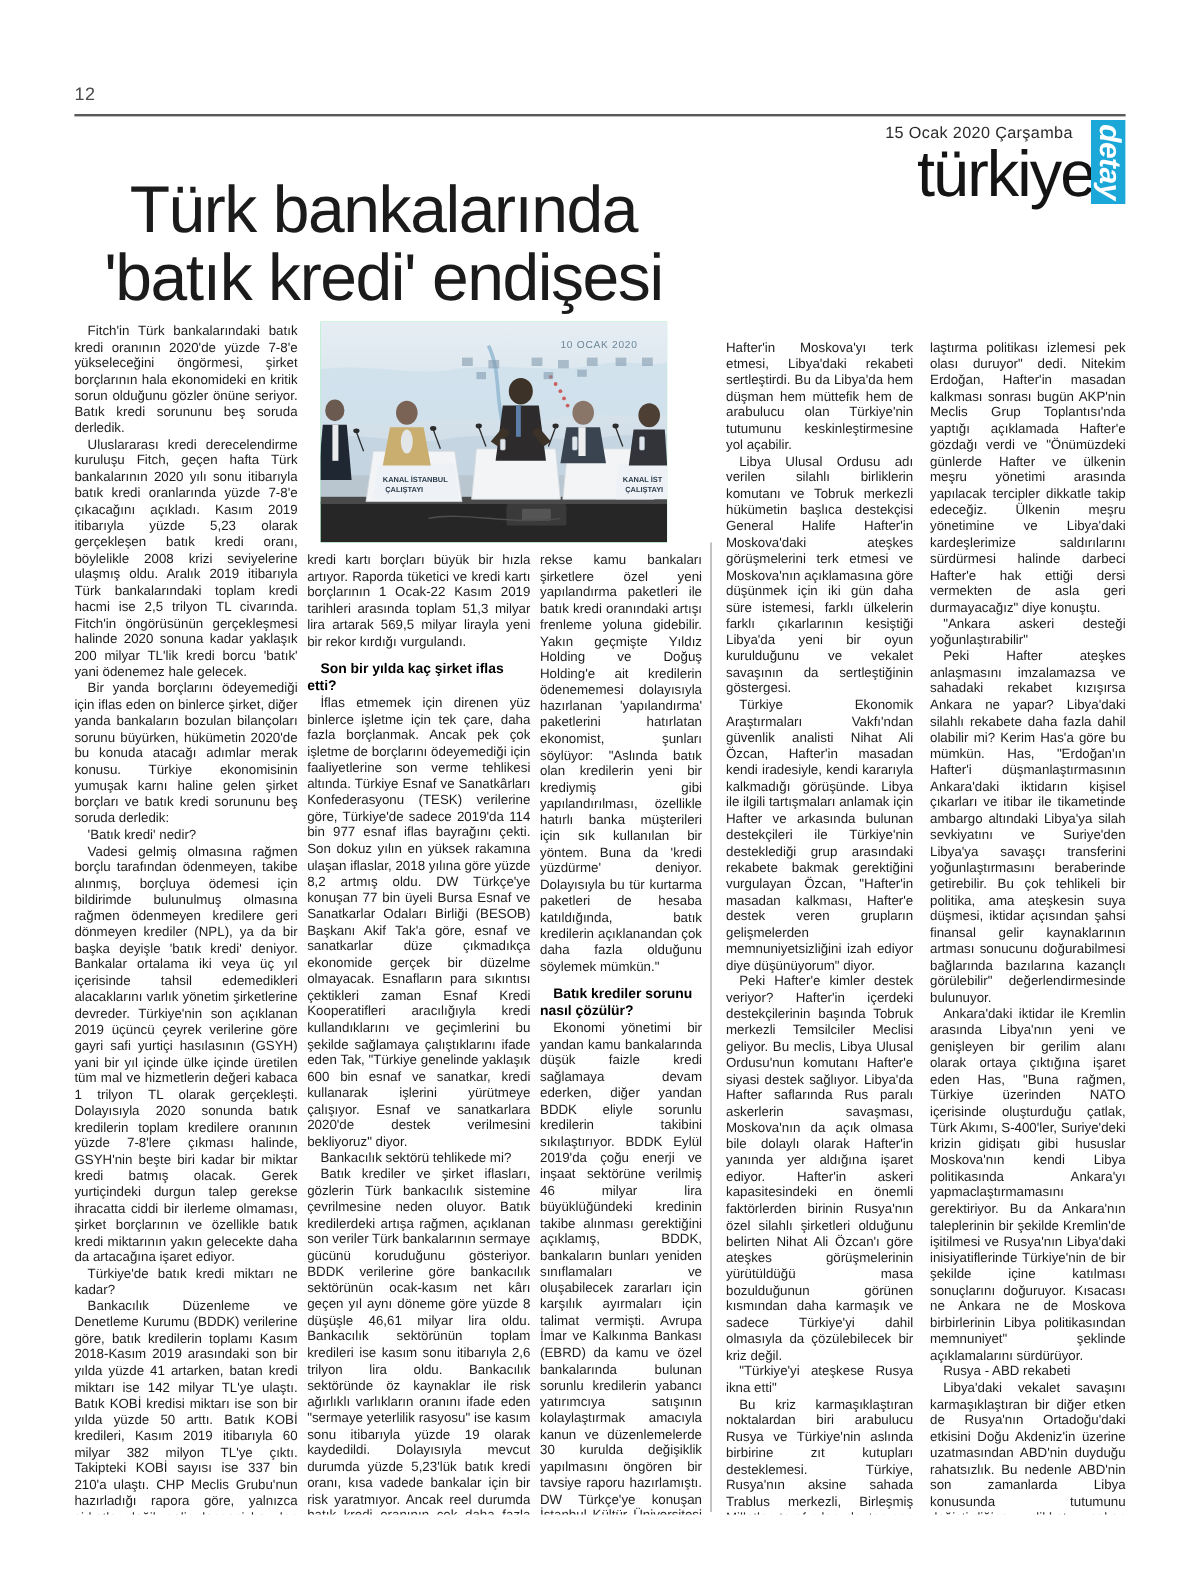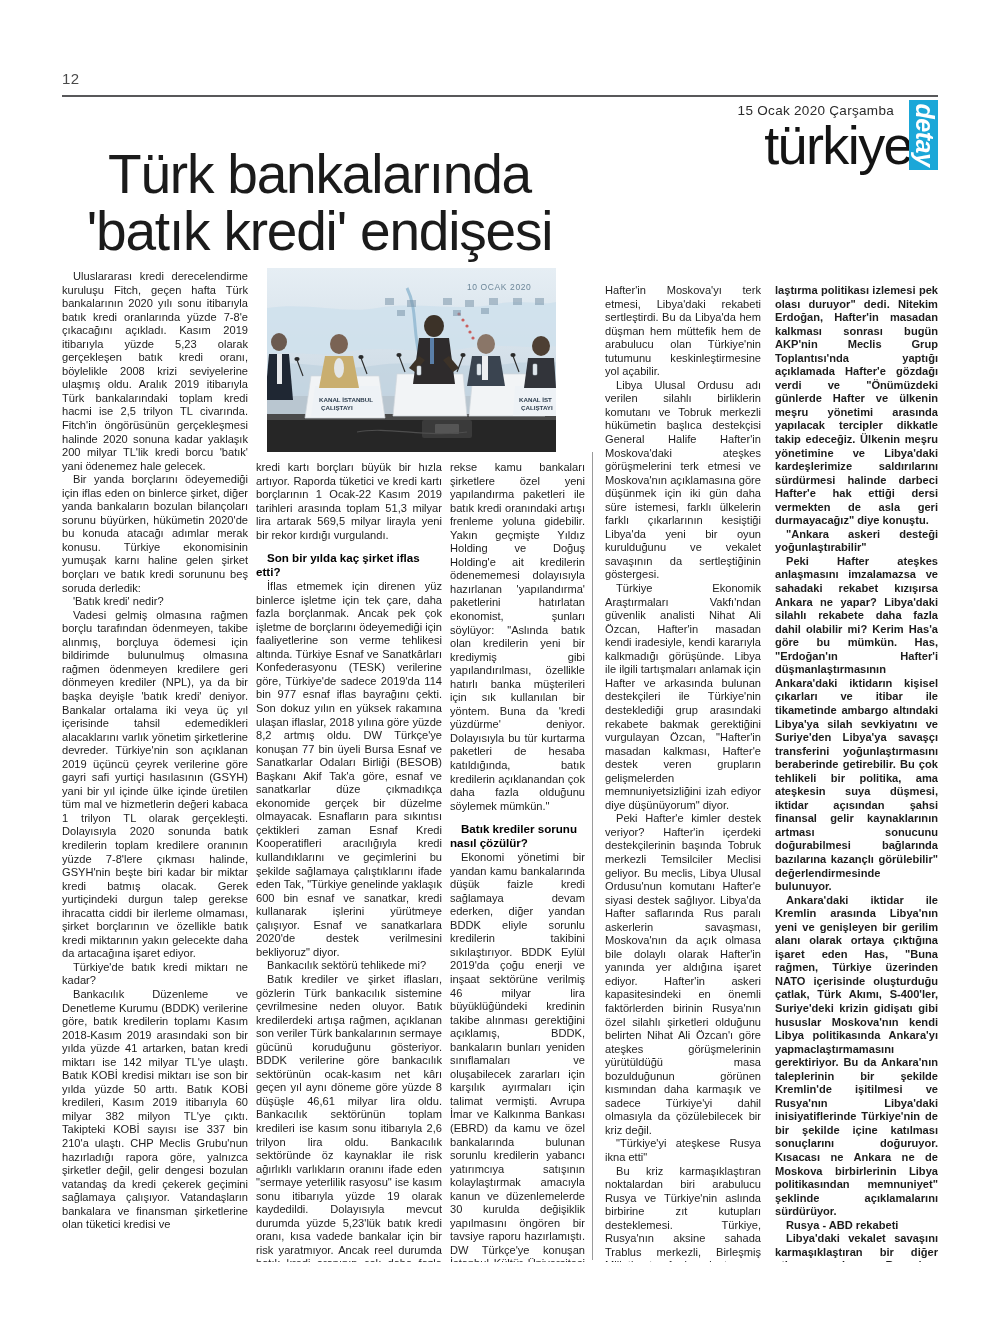--- a/index.html
+++ b/index.html
@@ -152,21 +152,21 @@
     margin-bottom: 2px;
     color: #000;
   }
 
   
   #c1 { left: 62px;  top: 258px; width: 186px; height: 992px; }
   #c2 { left: 256px; top: 449px; width: 186px; height: 801px; }
   #c3 { left: 450px; top: 449px; width: 186px; height: 801px; }
   
   #c4 { left: 605px; top: 272px; width: 156px; height: 978px; }
-  #c5 { left: 775px; top: 272px; width: 163px; height: 978px; font-weight: bold; }
+  #c5 { left: 775px; top: 272px; width: 163px; height: 978px; }
 
   #c3 { width: 133px; }
   #c3 { left: 450px; width: 135px; }
 </style>
 </head>
 <body>
 
 <div class="page">
 
   <div class="masthead">
@@ -291,20 +291,21 @@
       <rect x="155" y="152" width="50" height="18" rx="2" fill="#3a3a3a"></rect>
       <rect x="168" y="156" width="24" height="10" rx="1" fill="#555"></rect>
 
       <path d="M90 164 C120 158 160 170 200 164" stroke="#4e4e4e" stroke-width="1.2" fill="none"></path>
     </svg>
   </div>
 
   <div class="vrule"></div>
 
   <div class="col" id="c1">
+      <p>Fitch'in Türk bankalarındaki batık kredi oranının 2020'de yüzde 7-8'e yükseleceğini öngörmesi, şirket borçlarının hala ekonomideki en kritik sorun olduğunu gözler önüne seriyor. Batık kredi sorununu beş soruda derledik.</p>
       <p>Uluslararası kredi derecelendirme kuruluşu Fitch, geçen hafta Türk bankalarının 2020 yılı sonu itibarıyla batık kredi oranlarında yüzde 7-8'e çıkacağını açıkladı. Kasım 2019 itibarıyla yüzde 5,23 olarak gerçekleşen batık kredi oranı, böylelikle 2008 krizi seviyelerine ulaşmış oldu. Aralık 2019 itibarıyla Türk bankalarındaki toplam kredi hacmi ise 2,5 trilyon TL civarında. Fitch'in öngörüsünün gerçekleşmesi halinde 2020 sonuna kadar yaklaşık 200 milyar TL'lik kredi borcu 'batık' yani ödenemez hale gelecek.</p>
       <p>Bir yanda borçlarını ödeyemediği için iflas eden on binlerce şirket, diğer yanda bankaların bozulan bilançoları sorunu büyürken, hükümetin 2020'de bu konuda atacağı adımlar merak konusu. Türkiye ekonomisinin yumuşak karnı haline gelen şirket borçları ve batık kredi sorununu beş soruda derledik:</p>
       <p>'Batık kredi' nedir?</p>
       <p>Vadesi gelmiş olmasına rağmen borçlu tarafından ödenmeyen, takibe alınmış, borçluya ödemesi için bildirimde bulunulmuş olmasına rağmen ödenmeyen kredilere geri dönmeyen krediler (NPL), ya da bir başka deyişle 'batık kredi' deniyor. Bankalar ortalama iki veya üç yıl içerisinde tahsil edemedikleri alacaklarını varlık yönetim şirketlerine devreder. Türkiye'nin son açıklanan 2019 üçüncü çeyrek verilerine göre gayri safi yurtiçi hasılasının (GSYH) yani bir yıl içinde ülke içinde üretilen tüm mal ve hizmetlerin değeri kabaca 1 trilyon TL olarak gerçekleşti. Dolayısıyla 2020 sonunda batık kredilerin toplam kredilere oranının yüzde 7-8'lere çıkması halinde, GSYH'nin beşte biri kadar bir miktar kredi batmış olacak. Gerek yurtiçindeki durgun talep gerekse ihracatta ciddi bir ilerleme olmaması, şirket borçlarının ve özellikle batık kredi miktarının yakın gelecekte daha da artacağına işaret ediyor.</p>
       <p>Türkiye'de batık kredi miktarı ne kadar?</p>
       <p>Bankacılık Düzenleme ve Denetleme Kurumu (BDDK) verilerine göre, batık kredilerin toplamı Kasım 2018-Kasım 2019 arasındaki son bir yılda yüzde 41 artarken, batan kredi miktarı ise 142 milyar TL'ye ulaştı. Batık KOBİ kredisi miktarı ise son bir yılda yüzde 50 arttı. Batık KOBİ kredileri, Kasım 2019 itibarıyla 60 milyar 382 milyon TL'ye çıktı. Takipteki KOBİ sayısı ise 337 bin 210'a ulaştı. CHP Meclis Grubu'nun hazırladığı rapora göre, yalnızca şirketler değil, gelir dengesi bozulan vatandaş da kredi çekerek geçimini sağlamaya çalışıyor. Vatandaşların bankalara ve finansman şirketlerine olan tüketici kredisi ve</p>
     </div>
   <div class="col" id="c2">
       <p class="noind">kredi kartı borçları büyük bir hızla artıyor. Raporda tüketici ve kredi kartı borçlarının 1 Ocak-22 Kasım 2019 tarihleri arasında toplam 51,3 milyar lira artarak 569,5 milyar lirayla yeni bir rekor kırdığı vurgulandı.</p>
       <h4>Son bir yılda kaç şirket iflas etti?</h4>

